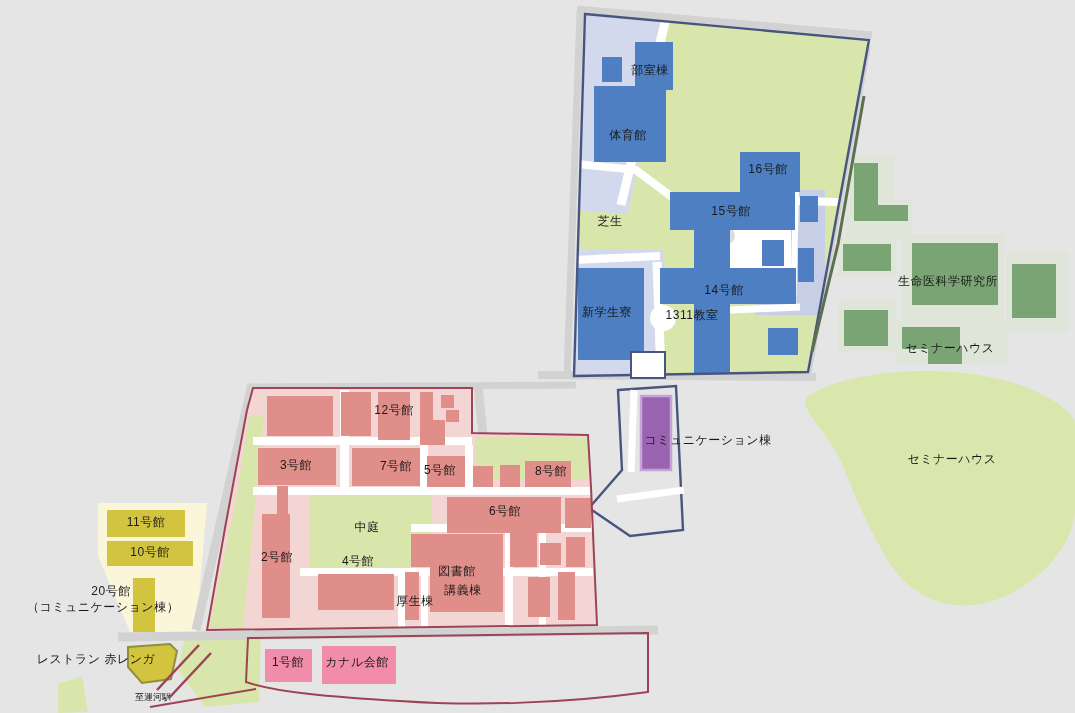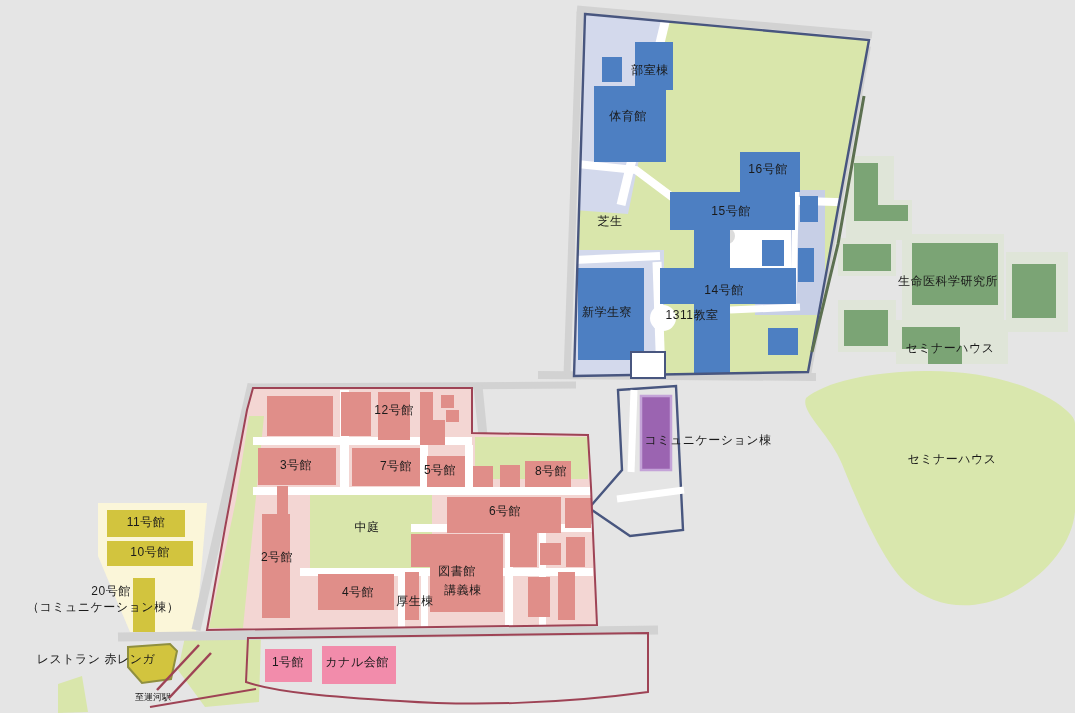--- a/index.html
+++ b/index.html
@@ -172,41 +172,41 @@
   <rect class="f-white" x="631" y="352" width="34" height="26" stroke="var(--c-navy,#48567f)" stroke-width="2"></rect>
 
   <polyline class="s-gline" points="864,96 838,244 812,352"></polyline>
 
   <line class="rl-red" x1="157" y1="690" x2="199" y2="645" stroke-width="2.5"></line>
   <line class="rl-red" x1="169" y1="698" x2="211" y2="653" stroke-width="2.5"></line>
   <line class="rl-red" x1="150" y1="707" x2="256" y2="689" stroke-width="2"></line>
 </svg>
 
 <span class="lbl" style="left:650px;top:71px">部室棟</span>
-<span class="lbl" style="left:628px;top:117px">体育館</span>
+<span class="lbl" style="left:628px;top:136px">体育館</span>
 <span class="lbl" style="left:768px;top:170px">16号館</span>
 <span class="lbl" style="left:731px;top:212px">15号館</span>
 <span class="lbl" style="left:610px;top:222px">芝生</span>
 <span class="lbl" style="left:724px;top:291px">14号館</span>
 <span class="lbl" style="left:607px;top:313px">新学生寮</span>
 <span class="lbl" style="left:692px;top:316px">1311教室</span>
 <span class="lbl" style="left:948px;top:282px">生命医科学研究所</span>
 <span class="lbl" style="left:950px;top:349px">セミナーハウス</span>
 <span class="lbl" style="left:952px;top:460px">セミナーハウス</span>
 <span class="lbl" style="left:708px;top:441px">コミュニケーション棟</span>
 <span class="lbl" style="left:394px;top:411px">12号館</span>
 <span class="lbl" style="left:296px;top:466px">3号館</span>
 <span class="lbl" style="left:396px;top:467px">7号館</span>
 <span class="lbl" style="left:440px;top:471px">5号館</span>
 <span class="lbl" style="left:551px;top:472px">8号館</span>
 <span class="lbl" style="left:505px;top:512px">6号館</span>
 <span class="lbl" style="left:367px;top:528px">中庭</span>
 <span class="lbl" style="left:457px;top:572px">図書館</span>
 <span class="lbl" style="left:277px;top:558px">2号館</span>
-<span class="lbl" style="left:358px;top:593px">4号館</span>
+<span class="lbl" style="left:358px;top:562px">4号館</span>
 <span class="lbl" style="left:415px;top:602px">厚生棟</span>
 <span class="lbl" style="left:463px;top:591px">講義棟</span>
 <span class="lbl" style="left:146px;top:523px">11号館</span>
 <span class="lbl" style="left:150px;top:553px">10号館</span>
 <span class="lbl" style="left:111px;top:592px">20号館</span>
 <span class="lbl" style="left:103px;top:608px">（コミュニケーション棟）</span>
 <span class="lbl" style="left:96px;top:660px">レストラン 赤レンガ</span>
 <span class="lbl" style="left:288px;top:663px">1号館</span>
 <span class="lbl" style="left:357px;top:663px">カナル会館</span>
 <span class="lbl lbl-sm" style="left:153px;top:698px">至運河駅</span>

